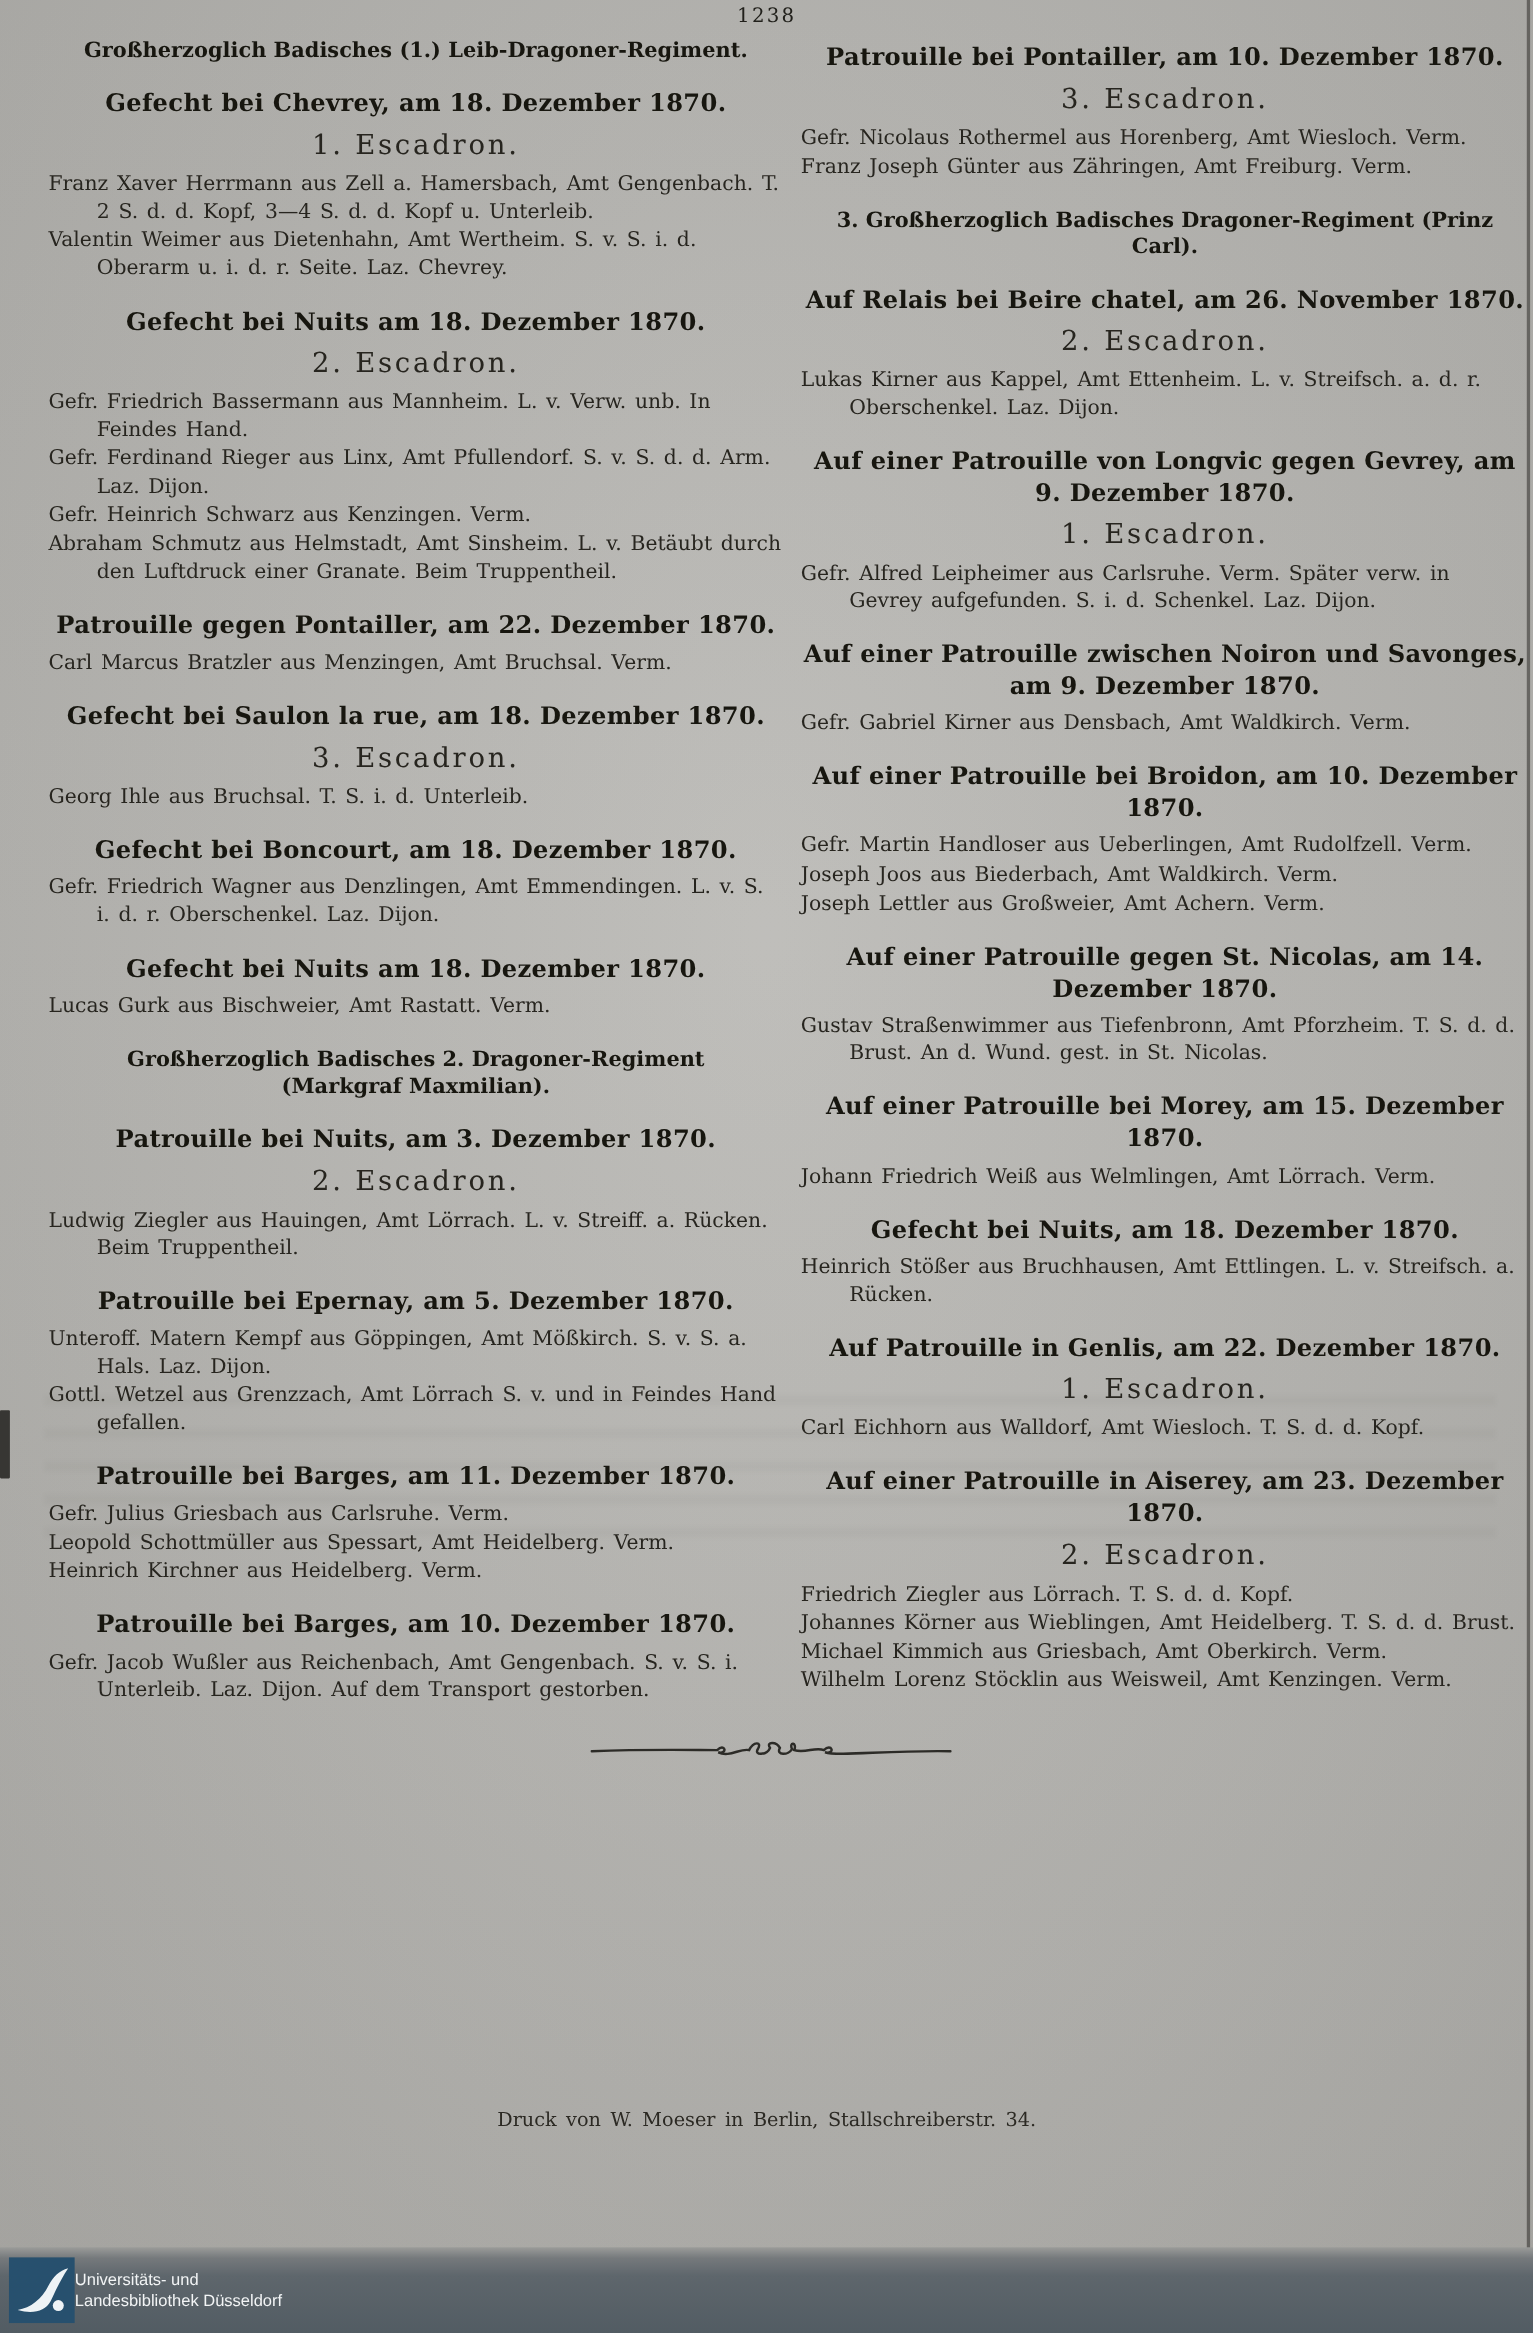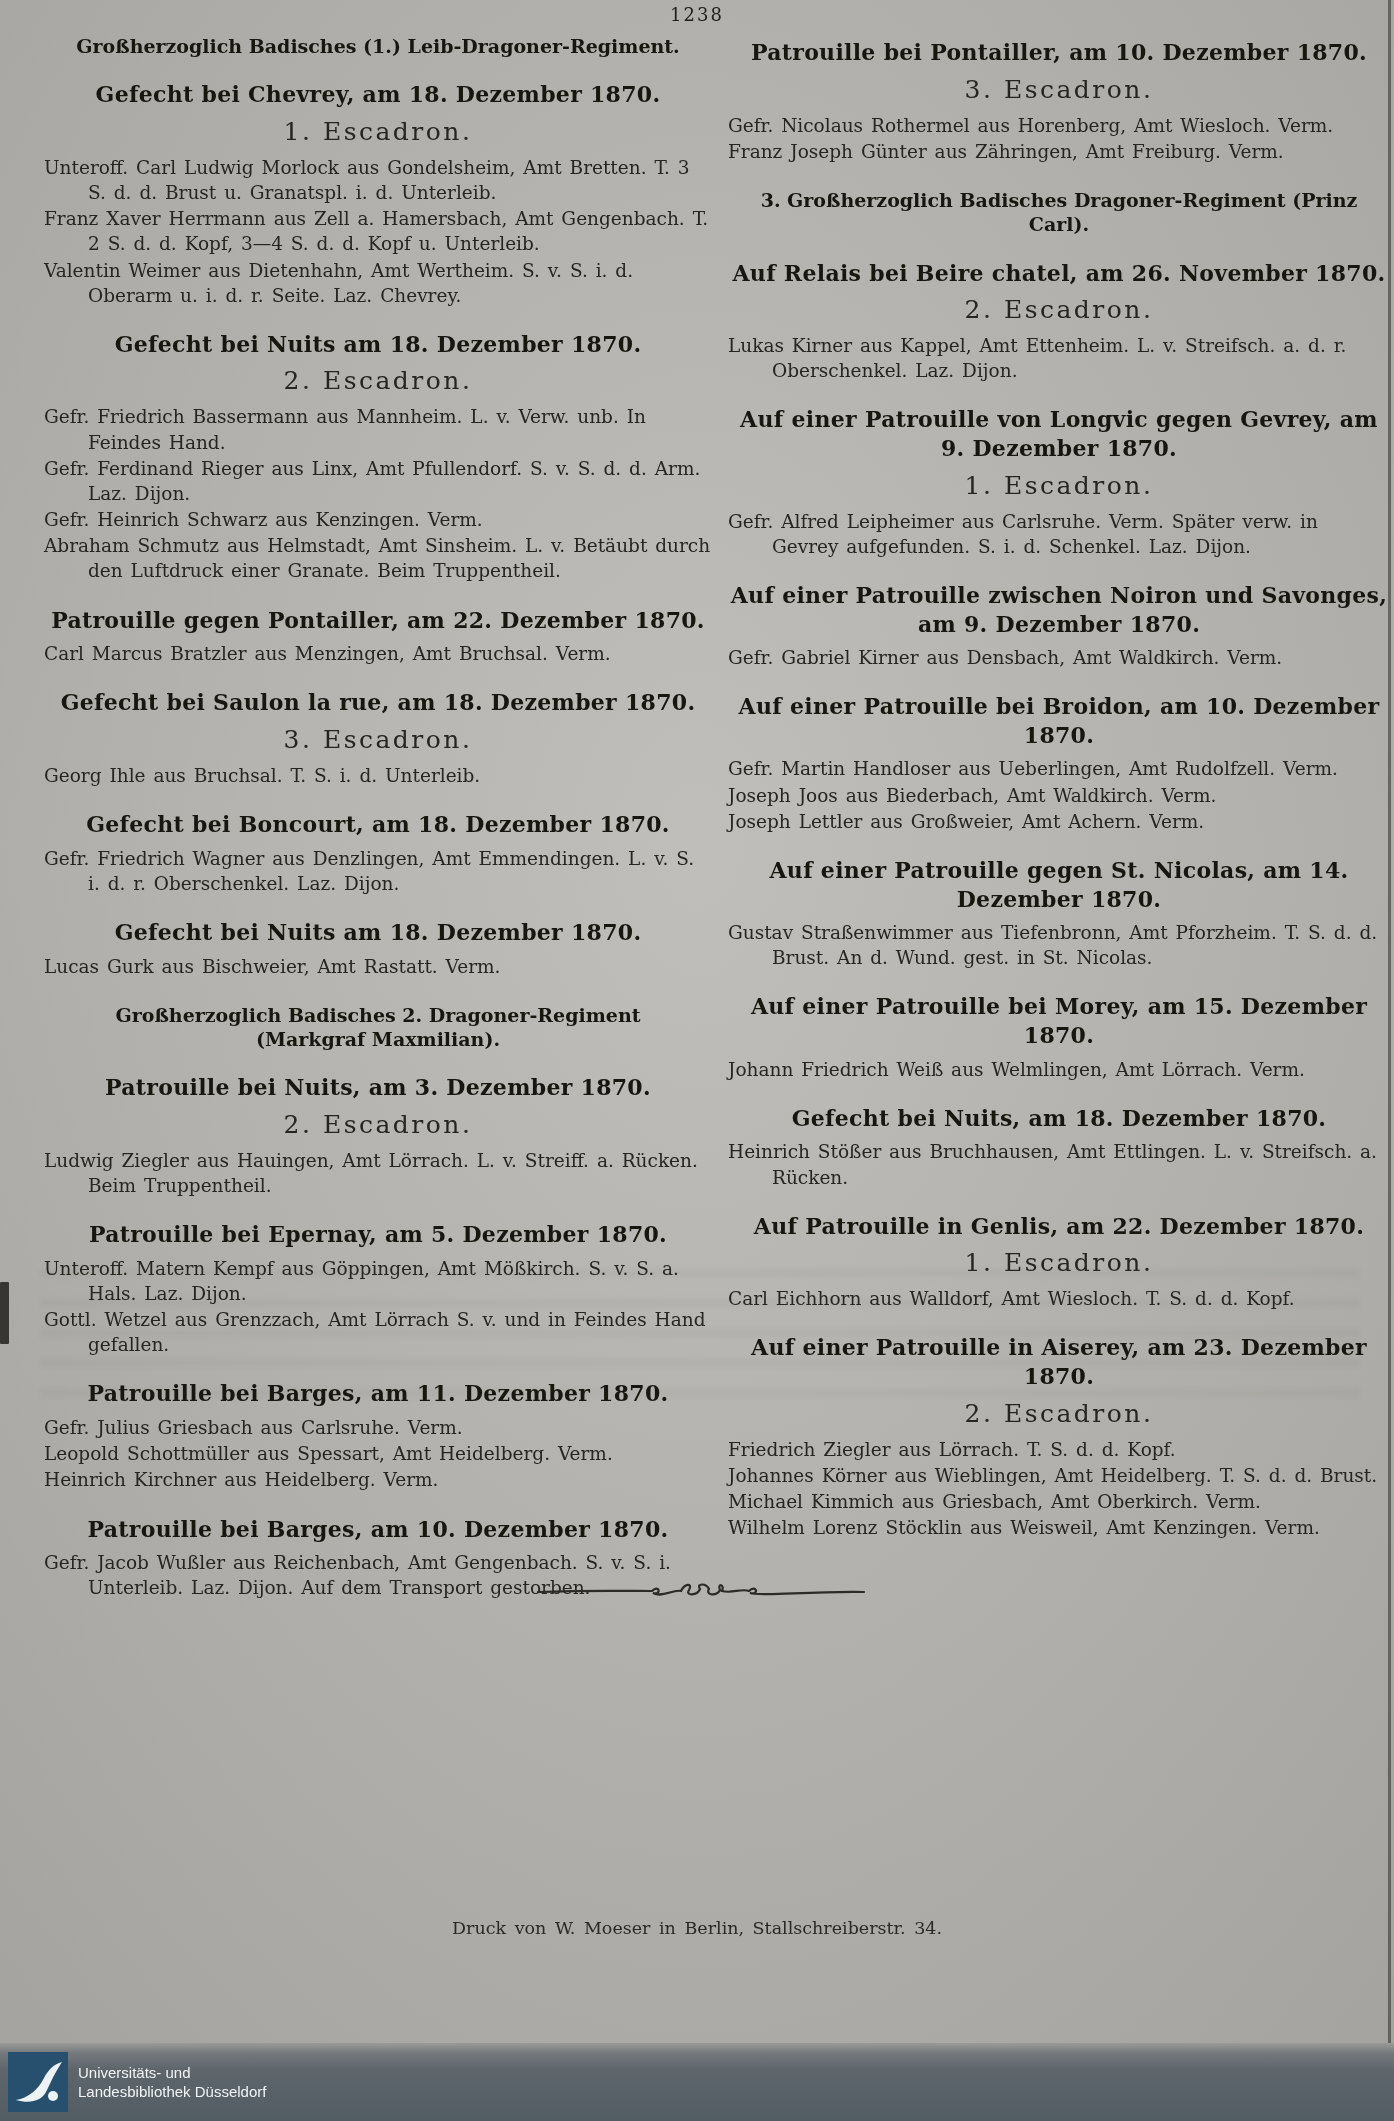--- a/index.html
+++ b/index.html
@@ -60,40 +60,39 @@
       rgba(70,70,66,.14) 0 10px, rgba(0,0,0,0) 10px 30px);
     filter:blur(2px);opacity:.28;pointer-events:none;
   }
   
   .bottom-band{
     position:absolute;left:0;top:2043px;width:1394px;height:78px;
     background:linear-gradient(180deg,#9a9b99 0,#75797c 10px,#5e666c 26px,#525c63 100%);
   }
   .stamp{
     position:absolute;left:8px;top:2050px;height:64px;
-    display:flex;align-items:center;gap:10px;
+    display:flex;align-items:center;gap:0;
   }
   .stamp-logo{width:60px;height:60px;display:block;}
   .stamp-text{
     font-family:"Liberation Sans","DejaVu Sans",sans-serif;
     font-size:15px;line-height:19px;color:#f2f4f5;
   }
 </style>
 </head>
 <body>
 
 <div class="page">
 
   <div class="page-number">1238</div>
 
   <div class="col left">
       <div class="blk regiment">Großherzoglich Badisches (1.) Leib-Dragoner-Regiment.</div>
       <div class="blk heading">Gefecht bei Chevrey, am 18. Dezember 1870.</div>
       <div class="blk squadron">1. Escadron.</div>
-      <div class="blk entry">Unteroff. Carl Ludwig Morlock aus Gondelsheim, Amt Bretten. T. 3 S. d. d. Brust u. Granatspl. i. d. Unterleib.</div>
       <div class="blk entry">Franz Xaver Herrmann aus Zell a. Hamersbach, Amt Gengenbach. T. 2 S. d. d. Kopf, 3—4 S. d. d. Kopf u. Unterleib.</div>
       <div class="blk entry">Valentin Weimer aus Dietenhahn, Amt Wertheim. S. v. S. i. d. Oberarm u. i. d. r. Seite. Laz. Chevrey.</div>
       <div class="blk heading">Gefecht bei Nuits am 18. Dezember 1870.</div>
       <div class="blk squadron">2. Escadron.</div>
       <div class="blk entry">Gefr. Friedrich Bassermann aus Mannheim. L. v. Verw. unb. In Feindes Hand.</div>
       <div class="blk entry">Gefr. Ferdinand Rieger aus Linx, Amt Pfullendorf. S. v. S. d. d. Arm. Laz. Dijon.</div>
       <div class="blk entry">Gefr. Heinrich Schwarz aus Kenzingen. Verm.</div>
       <div class="blk entry">Abraham Schmutz aus Helmstadt, Amt Sinsheim. L. v. Betäubt durch den Luftdruck einer Granate. Beim Truppentheil.</div>
       <div class="blk heading">Patrouille gegen Pontailler, am 22. Dezember 1870.</div>
       <div class="blk entry">Carl Marcus Bratzler aus Menzingen, Amt Bruchsal. Verm.</div>

